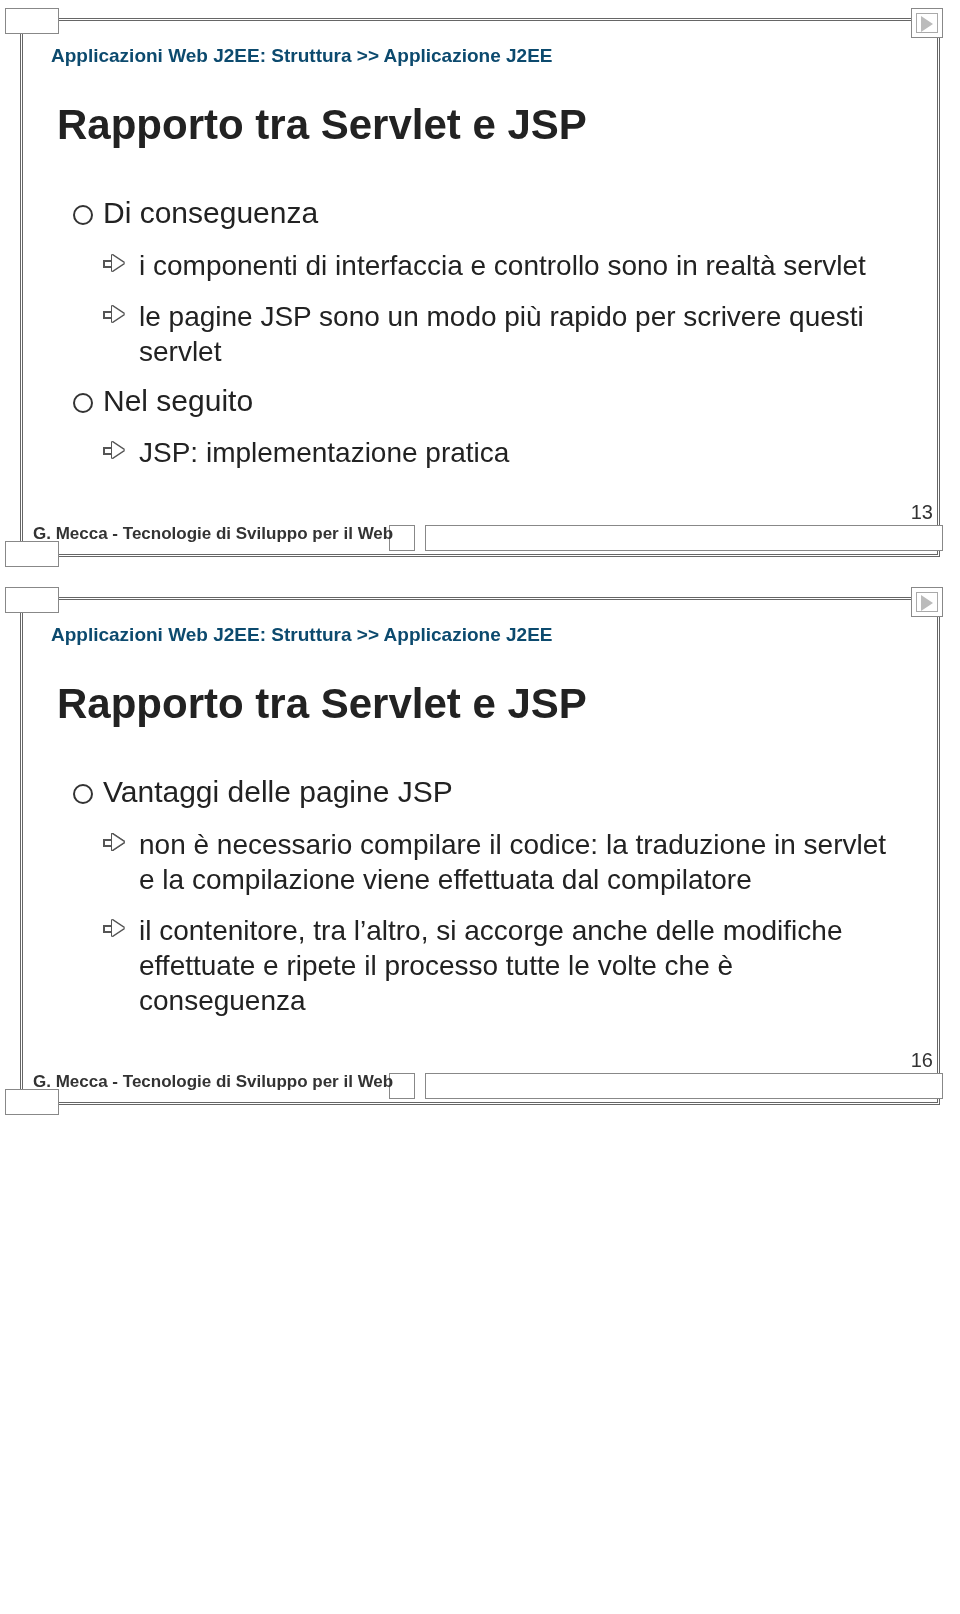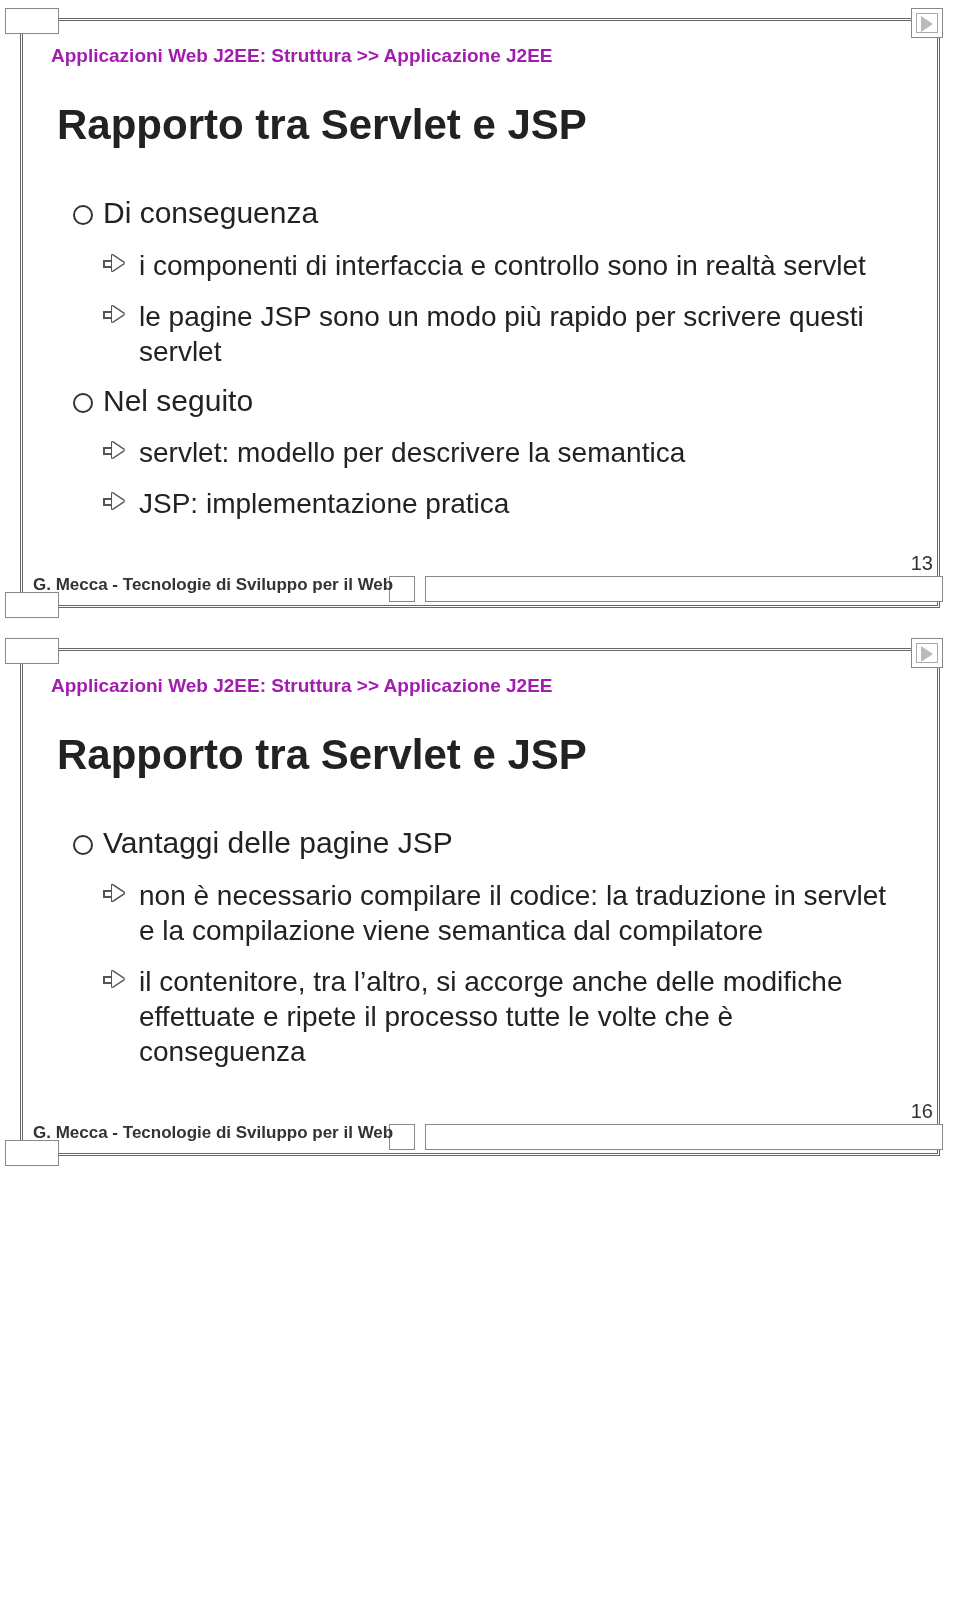--- a/index.html
+++ b/index.html
@@ -78,21 +78,21 @@
     position: absolute;
     right: 10px;
     top: -24px;
     font-size: 20px;
     color: #333;
   }
 
   .breadcrumb {
     font-weight: bold;
     font-size: 19px;
-    color: #a21caf;
+    color: #0c4a6e;
     margin-top: -6px;
     margin-bottom: 34px;
   }
   .slide-title {
     font-family: "Trebuchet MS", Verdana, sans-serif;
     font-size: 42px;
     color: #222;
     margin: 0 0 46px 6px;
   }
   ul.bullets {
@@ -230,21 +230,20 @@
       <li>
         <span>Di conseguenza</span>
         <ul class="sub">
           <li><span class="arrow outline"></span><span>i componenti di interfaccia e controllo sono in realtà servlet</span></li>
           <li><span class="arrow outline"></span><span>le pagine JSP sono un modo più rapido per scrivere questi servlet</span></li>
         </ul>
       </li>
       <li>
         <span>Nel seguito</span>
         <ul class="sub">
-          <li><span class="arrow outline"></span><span>servlet: modello per descrivere la semantica</span></li>
           <li><span class="arrow outline"></span><span>JSP: implementazione pratica</span></li>
         </ul>
       </li>
     </ul>
 
     <div class="footer-credit">G. Mecca - Tecnologie di Sviluppo per il Web</div>
   </div>
 </div>
 
 <div class="slide">
@@ -261,21 +260,21 @@
     </div>
 
     <div class="breadcrumb">Applicazioni Web J2EE: Struttura &gt;&gt; Applicazione J2EE</div>
     <h1 class="slide-title">Rapporto tra Servlet e JSP</h1>
 
     <ul class="bullets">
       <li>
         <span>Vantaggi delle pagine JSP</span>
         <ul class="sub">
           <li><span class="arrow outline"></span></li>
-          <li><span class="arrow outline"></span><span>non è necessario compilare il codice: la traduzione in servlet e la compilazione viene semantica dal compilatore</span></li>
+          <li><span class="arrow outline"></span><span>non è necessario compilare il codice: la traduzione in servlet e la compilazione viene effettuata dal compilatore</span></li>
           <li><span class="arrow outline"></span><span>il contenitore, tra l’altro, si accorge anche delle modifiche effettuate e ripete il processo tutte le volte che è conseguenza</span></li>
         </ul>
       </li>
     </ul>
 
     <div class="footer-credit">G. Mecca - Tecnologie di Sviluppo per il Web</div>
   </div>
 </div>
 
 </body></html>

